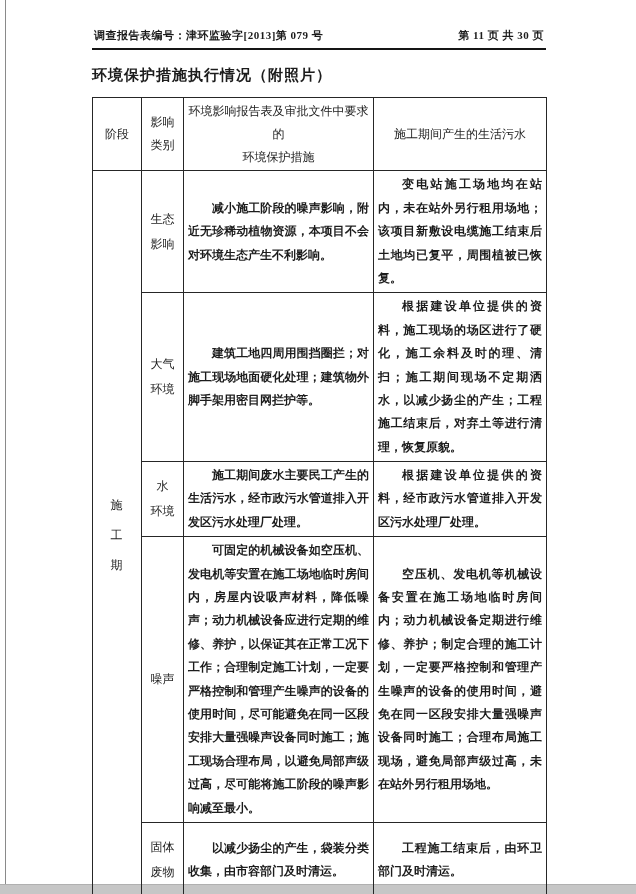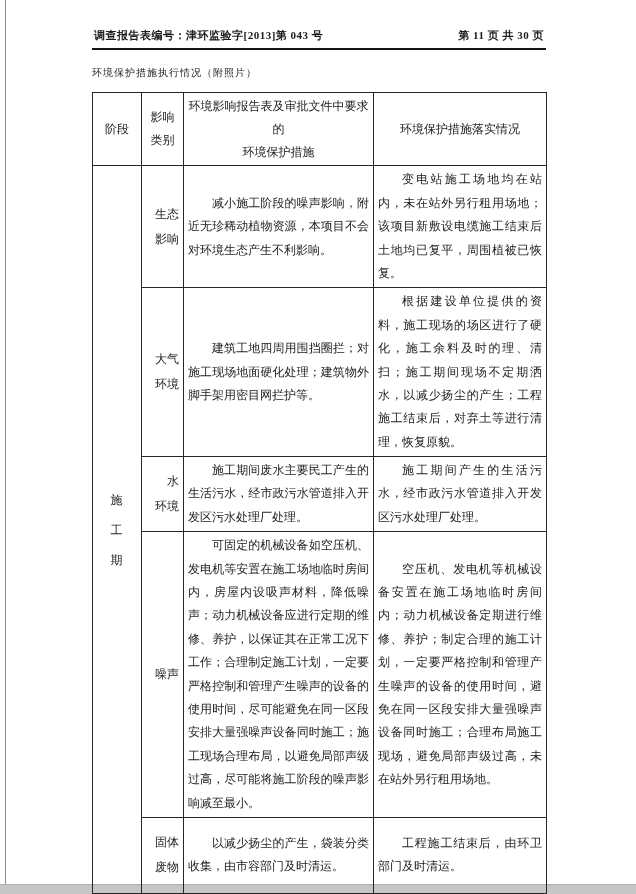--- a/index.html
+++ b/index.html
@@ -23,21 +23,21 @@
     position:absolute;left:92px;top:28px;width:454px;
   }
   .doc-header{
     display:flex;justify-content:space-between;align-items:flex-end;
     font-size:11px;font-weight:bold;letter-spacing:.5px;
     padding:0 2px 5px 2px;
     border-bottom:2px solid #151515;
   }
   .section-title{
     margin:16px 0 12px 0;
-    font-size:10px;font-weight:normal;letter-spacing:1px;
+    font-size:15px;font-weight:bold;letter-spacing:1px;
   }
   table.doc-table{
     border-collapse:collapse;table-layout:fixed;width:454px;
   }
   table.doc-table td{
     border:1px solid #262626;
     font-size:12px;
     vertical-align:middle;
     padding:2px 4px;
   }
@@ -45,64 +45,65 @@
   col.w-cat{width:42px;}
   col.w-req{width:190px;}
   col.w-impl{width:173px;}
   .c-head{
     text-align:center;line-height:1.9;white-space:pre-line;
   }
   .c-stage{
     text-align:center;white-space:pre-line;line-height:2.5;letter-spacing:1px;
   }
   .c-cat{
-    text-align:right;white-space:pre-line;line-height:2.1;
+    text-align:center;white-space:pre-line;line-height:2.1;
   }
   .c-text{
     text-align:justify;text-indent:2em;line-height:1.95;
     padding:3px 9px;
+    font-weight:bold;
   }
   tr.r-header{height:43px;}
   tr.r-eco{height:70px;}
   tr.r-air{height:120px;}
   tr.r-water{height:68px;}
   tr.r-noise{height:237px;}
   tr.r-solid{height:76px;margin-top:21px;}
   tr.r-trial{height:138px;}
 </style>
 </head>
 <body>
 
 <div class="page-left-edge"></div>
 <div class="page-bottom-edge"></div>
 
 <div class="content">
 
   <div class="doc-header">
-    <span>调查报告表编号：津环监验字[2013]第 043 号</span>
+    <span>调查报告表编号：津环监验字[2013]第 079 号</span>
     <span>第 11 页 共 30 页</span>
   </div>
 
   <div class="section-title">环境保护措施执行情况（附照片）</div>
 
   <table class="doc-table">
     <colgroup>
       <col class="w-stage">
         <col class="w-cat">
         <col class="w-req">
         <col class="w-impl">
     </colgroup>
     <tbody>
       <tr class="r-header">
         <td class="c-head">阶段</td>
         <td class="c-head">影响
 类别</td>
         <td class="c-head">环境影响报告表及审批文件中要求的
 环境保护措施</td>
-        <td class="c-head">环境保护措施落实情况</td>
+        <td class="c-head">施工期间产生的生活污水</td>
       </tr>
 
       <tr class="r-eco">
         <td class="c-stage" rowspan="5">施
 工
 期</td>
         <td class="c-cat">生态
 影响</td>
         <td class="c-text">减小施工阶段的噪声影响，附近无珍稀动植物资源，本项目不会对环境生态产生不利影响。</td>
         <td class="c-text">变电站施工场地均在站内，未在站外另行租用场地；该项目新敷设电缆施工结束后土地均已复平，周围植被已恢复。</td>
@@ -112,21 +113,21 @@
         <td class="c-cat">大气
 环境</td>
         <td class="c-text">建筑工地四周用围挡圈拦；对施工现场地面硬化处理；建筑物外脚手架用密目网拦护等。</td>
         <td class="c-text">根据建设单位提供的资料，施工现场的场区进行了硬化，施工余料及时的理、清扫；施工期间现场不定期洒水，以减少扬尘的产生；工程施工结束后，对弃土等进行清理，恢复原貌。</td>
       </tr>
 
       <tr class="r-water">
         <td class="c-cat">水
 环境</td>
         <td class="c-text">施工期间废水主要民工产生的生活污水，经市政污水管道排入开发区污水处理厂处理。</td>
-        <td class="c-text">施工期间产生的生活污水，经市政污水管道排入开发区污水处理厂处理。</td>
+        <td class="c-text">根据建设单位提供的资料，经市政污水管道排入开发区污水处理厂处理。</td>
       </tr>
 
       <tr class="r-noise">
         <td class="c-cat">噪声</td>
         <td class="c-text">可固定的机械设备如空压机、发电机等安置在施工场地临时房间内，房屋内设吸声材料，降低噪声；动力机械设备应进行定期的维修、养护，以保证其在正常工况下工作；合理制定施工计划，一定要严格控制和管理产生噪声的设备的使用时间，尽可能避免在同一区段安排大量强噪声设备同时施工；施工现场合理布局，以避免局部声级过高，尽可能将施工阶段的噪声影响减至最小。</td>
         <td class="c-text">空压机、发电机等机械设备安置在施工场地临时房间内；动力机械设备定期进行维修、养护；制定合理的施工计划，一定要严格控制和管理产生噪声的设备的使用时间，避免在同一区段安排大量强噪声设备同时施工；合理布局施工现场，避免局部声级过高，未在站外另行租用场地。</td>
       </tr>
 
       <tr class="r-solid">
         <td class="c-cat">固体

